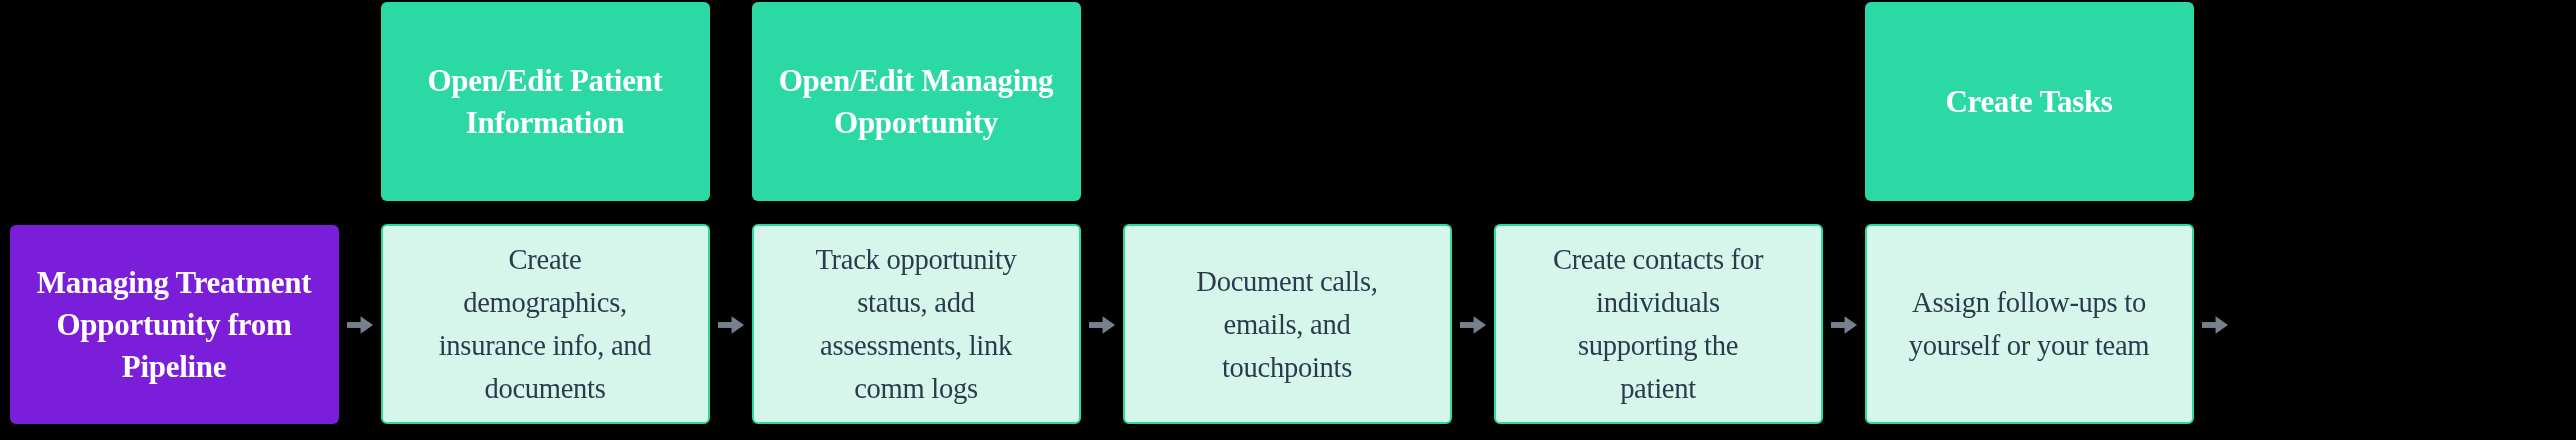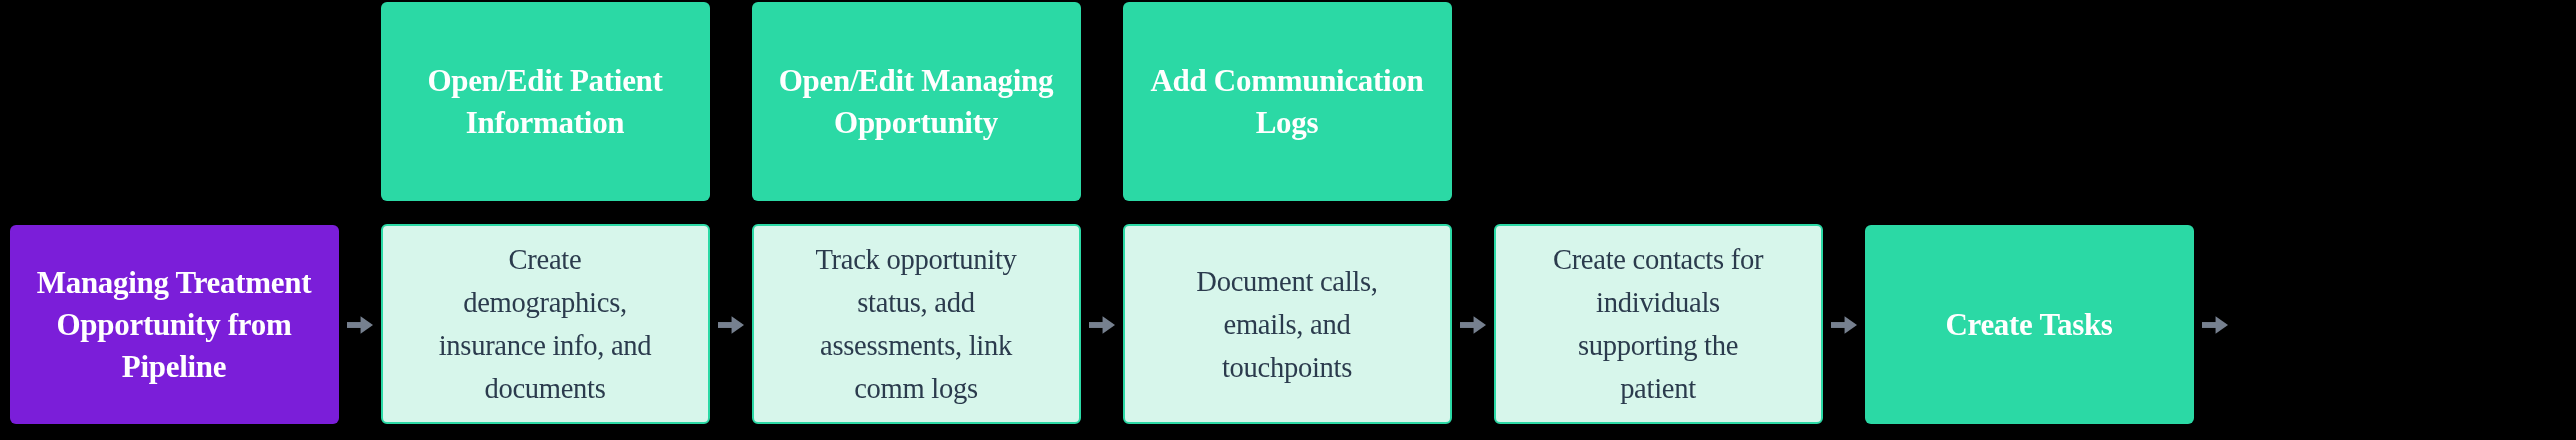--- a/index.html
+++ b/index.html
@@ -131,24 +131,20 @@
   </div>
 
   <div class="arrow-cell">
     <svg width="26" height="18" viewBox="0 0 44 30">
       <rect x="0" y="10" width="26" height="10" fill="#76808F"></rect>
       <polygon points="23,0 44,15 23,30" fill="#76808F"></polygon>
     </svg>
   </div>
 
   <div class="col">
-    <div class="node">
-      <span>Add Communication
-Logs</span>
-    </div>
     <div class="desc">
       <span>Document calls,
 emails, and
 touchpoints</span>
     </div>
   </div>
 
   <div class="arrow-cell">
     <svg width="26" height="18" viewBox="0 0 44 30">
       <rect x="0" y="10" width="26" height="10" fill="#76808F"></rect>
@@ -169,20 +165,24 @@
     <svg width="26" height="18" viewBox="0 0 44 30">
       <rect x="0" y="10" width="26" height="10" fill="#76808F"></rect>
       <polygon points="23,0 44,15 23,30" fill="#76808F"></polygon>
     </svg>
   </div>
 
   <div class="col">
     <div class="node">
       <span>Create Tasks</span>
     </div>
+    <div class="desc">
+      <span>Assign follow-ups to
+yourself or your team</span>
+    </div>
   </div>
 
   <div class="arrow-cell">
     <svg width="26" height="18" viewBox="0 0 44 30">
       <rect x="0" y="10" width="26" height="10" fill="#76808F"></rect>
       <polygon points="23,0 44,15 23,30" fill="#76808F"></polygon>
     </svg>
   </div>
 
   <div class="col">

